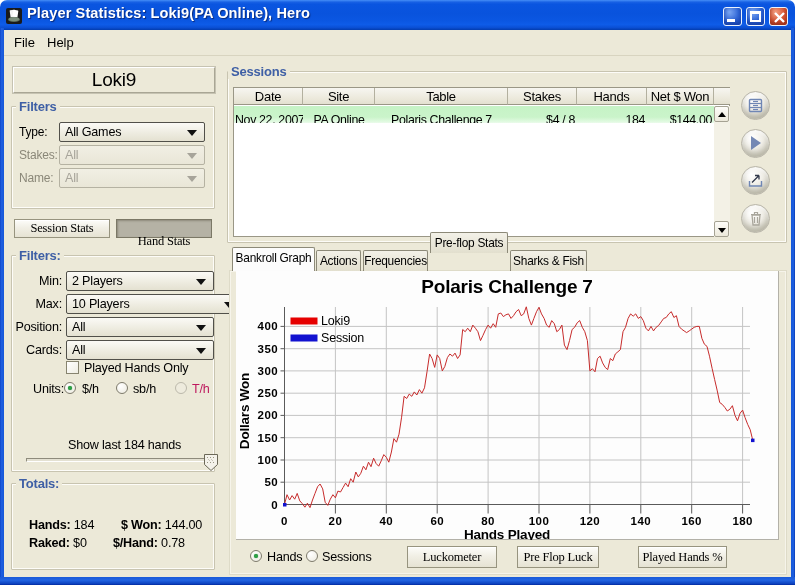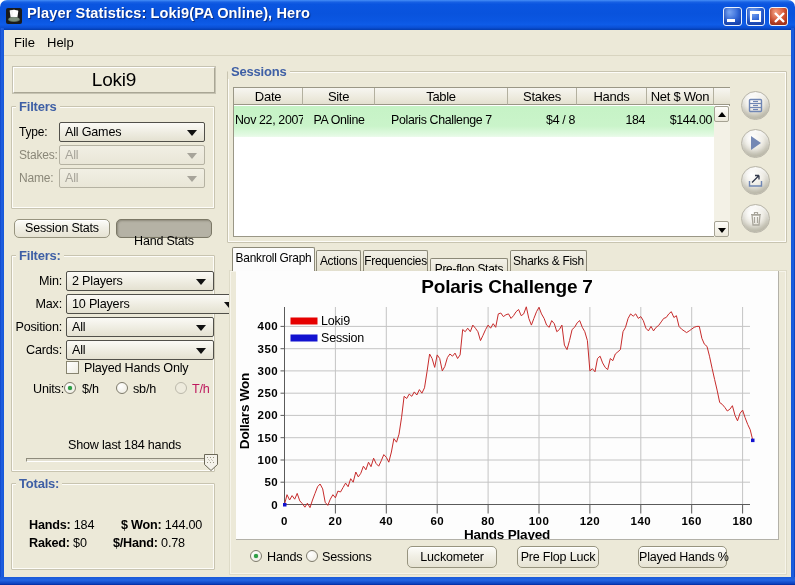--- a/index.html
+++ b/index.html
@@ -24,32 +24,32 @@
 
 .grp{border:1px solid #c8c4b0;border-radius:1px;box-shadow:1px 1px 0 #fdfcf8 inset, -1px -1px 0 #fdfcf8 inset;}
 .gtitle{position:absolute;color:#3e5fa5;font-weight:bold;font-size:13px;background:#ece9d8;padding:0 3px;}
 
 .combo{position:absolute;white-space:nowrap;height:20px;border:1px solid #51504a;border-radius:2px;
 background:linear-gradient(180deg,#fbfaf6,#edebdf 60%,#e4e1d1);padding:2px 0 0 5px;}
 .combo .arr{position:absolute;right:7px;top:7px;width:0;height:0;border-left:5px solid transparent;border-right:5px solid transparent;border-top:6px solid #111;}
 .combo.dis{border-color:#b5b2a2;color:#a7a49a;background:linear-gradient(180deg,#f1efe4,#e9e6d7);}
 .combo.dis .arr{border-top-color:#a7a49a;}
 
-.btn{position:absolute;white-space:nowrap;border:1px solid #97947f;border-radius:5px;text-align:center;
-background:linear-gradient(180deg,#fdfdfa,#f1efe5 45%,#e6e3d3);box-shadow:inset 0 1px 0 #fff;font-size:12.5px;letter-spacing:-0.2px;}
+.btn{position:absolute;white-space:nowrap;border:1px solid #97947f;border-radius:0;text-align:center;
+background:linear-gradient(180deg,#fdfdfa,#f1efe5 45%,#e6e3d3);box-shadow:inset 0 1px 0 #fff;font-size:12.5px;letter-spacing:-0.2px;font-family:Liberation Serif, serif;}
 .btn.pressed{background:#b5b2a5;box-shadow:inset 1px 1px 2px #8d8a7c;border-color:#7b7866;}
 
 .radio{position:absolute;width:12px;height:12px;border-radius:50%;border:1px solid #7e7b6c;background:radial-gradient(circle at 35% 30%,#fff,#eceade);}
 .radio.on:after{content:"";position:absolute;left:3px;top:3px;width:4px;height:4px;border-radius:50%;background:#2da145;box-shadow:0 0 1px #1c7a30;}
 .radio.dis{border-color:#bcb9ab;background:#eeebdd;}
 .checkbox{position:absolute;width:13px;height:13px;border:1px solid #87846f;background:linear-gradient(135deg,#fff,#efede2);}
 
 #tbl{left:233px;top:87px;width:497px;height:150px;border:1px solid #9a9786;background:#fff;}
 .th{position:absolute;white-space:nowrap;overflow:hidden;top:0;height:17px;letter-spacing:-0.3px;background:linear-gradient(180deg,#f7f6f1,#ebe8da 70%,#e3e0d0);border-right:1px solid #b3b09f;border-bottom:1px solid #9a9786;text-align:center;padding-top:1px;font-size:13px;}
-.td{position:absolute;white-space:nowrap;overflow:hidden;top:18px;height:31px;background:linear-gradient(180deg,#c6f3c6,#caf4ca 65%,#e2fae2 93%,#ecfbec);padding-top:7px;font-size:12.4px;letter-spacing:-0.35px;}
+.td{position:absolute;white-space:nowrap;overflow:hidden;top:18px;height:17px;background:linear-gradient(180deg,#c6f3c6,#caf4ca 65%,#e2fae2 93%,#ecfbec);padding-top:7px;font-size:12.4px;letter-spacing:-0.35px;}
 
 .sbtn{position:absolute;width:15px;height:16px;border:1px solid #a5a293;border-radius:2px;background:linear-gradient(180deg,#fdfcf9,#ece9db);}
 .sbtn:after{content:"";position:absolute;left:3px;}
 #sup:after{top:5px;border-left:4px solid transparent;border-right:4px solid transparent;border-bottom:5px solid #000;}
 #sdn:after{top:6px;border-left:4px solid transparent;border-right:4px solid transparent;border-top:5px solid #000;}
 
 .rbtn{position:absolute;width:29px;height:29px;border-radius:50%;border:1px solid #b8b5a8;
 background:radial-gradient(circle at 35% 28%,#ffffff,#f1efe8 45%,#d8d5c8 80%,#c9c6b8);box-shadow:inset 0 -4px 6px rgba(150,147,130,.55), inset 0 2px 3px #fff;}
 
 .tab{position:absolute;white-space:nowrap;overflow:hidden;height:21px;background:linear-gradient(180deg,#f3f1e8,#e2dfce);border:1px solid #8c8978;border-bottom:none;border-radius:2px 2px 0 0;text-align:center;padding-top:3px;font-size:11.9px;letter-spacing:-0.25px;}
@@ -175,21 +175,21 @@
       <path d="M4 9.5 L11 2.5 M11 2.5 h-4 M11 2.5 v4" fill="none" stroke="#31384a" stroke-width="1.3"></path>
     </svg>
   <svg class="abs" style="left:749px;top:210px;" width="14" height="16" viewBox="0 0 14 16">
       <path d="M3 5 h8 l-1 10 h-6 z" fill="none" stroke="#a9a69c" stroke-width="1.3"></path>
       <path d="M2 4.5 h10 M5.5 4 v-1.5 h3 v1.5 M5.5 7 v6 M8.5 7 v6" fill="none" stroke="#a9a69c" stroke-width="1.2"></path>
     </svg>
 
   <div id="pane" class="abs"></div>
   <div class="tab" style="left:316px;top:250px;width:45px;">Actions</div>
   <div class="tab" style="left:363px;top:250px;width:65px;">Frequencies</div>
-  <div class="tab" style="left:430px;top:258px;width:78px;">Pre-flop Stats</div>
+  <div class="tab" style="left:430px;top:232px;width:78px;">Pre-flop Stats</div>
   <div class="tab" style="left:510px;top:250px;width:77px;">Sharks &amp; Fish</div>
   <div class="tab" id="tab1">Bankroll Graph</div>
   <div id="chartbox" class="abs"></div>
   <svg class="abs" style="left:236px;top:271px;" width="543" height="269" font-family="Liberation Sans, sans-serif">
 <text x="271" y="22" text-anchor="middle" font-size="19" font-weight="bold">Polaris Challenge 7</text>
 <line x1="48.5" y1="211.2" x2="514.0" y2="211.2" stroke="#c4c4c4" stroke-width="1"></line>
       <line x1="44.5" y1="211.2" x2="48.5" y2="211.2" stroke="#5a5a5a" stroke-width="1"></line>
       <line x1="48.5" y1="189.0" x2="514.0" y2="189.0" stroke="#c4c4c4" stroke-width="1"></line>
       <line x1="44.5" y1="189.0" x2="48.5" y2="189.0" stroke="#5a5a5a" stroke-width="1"></line>
       <line x1="48.5" y1="166.7" x2="514.0" y2="166.7" stroke="#c4c4c4" stroke-width="1"></line>

